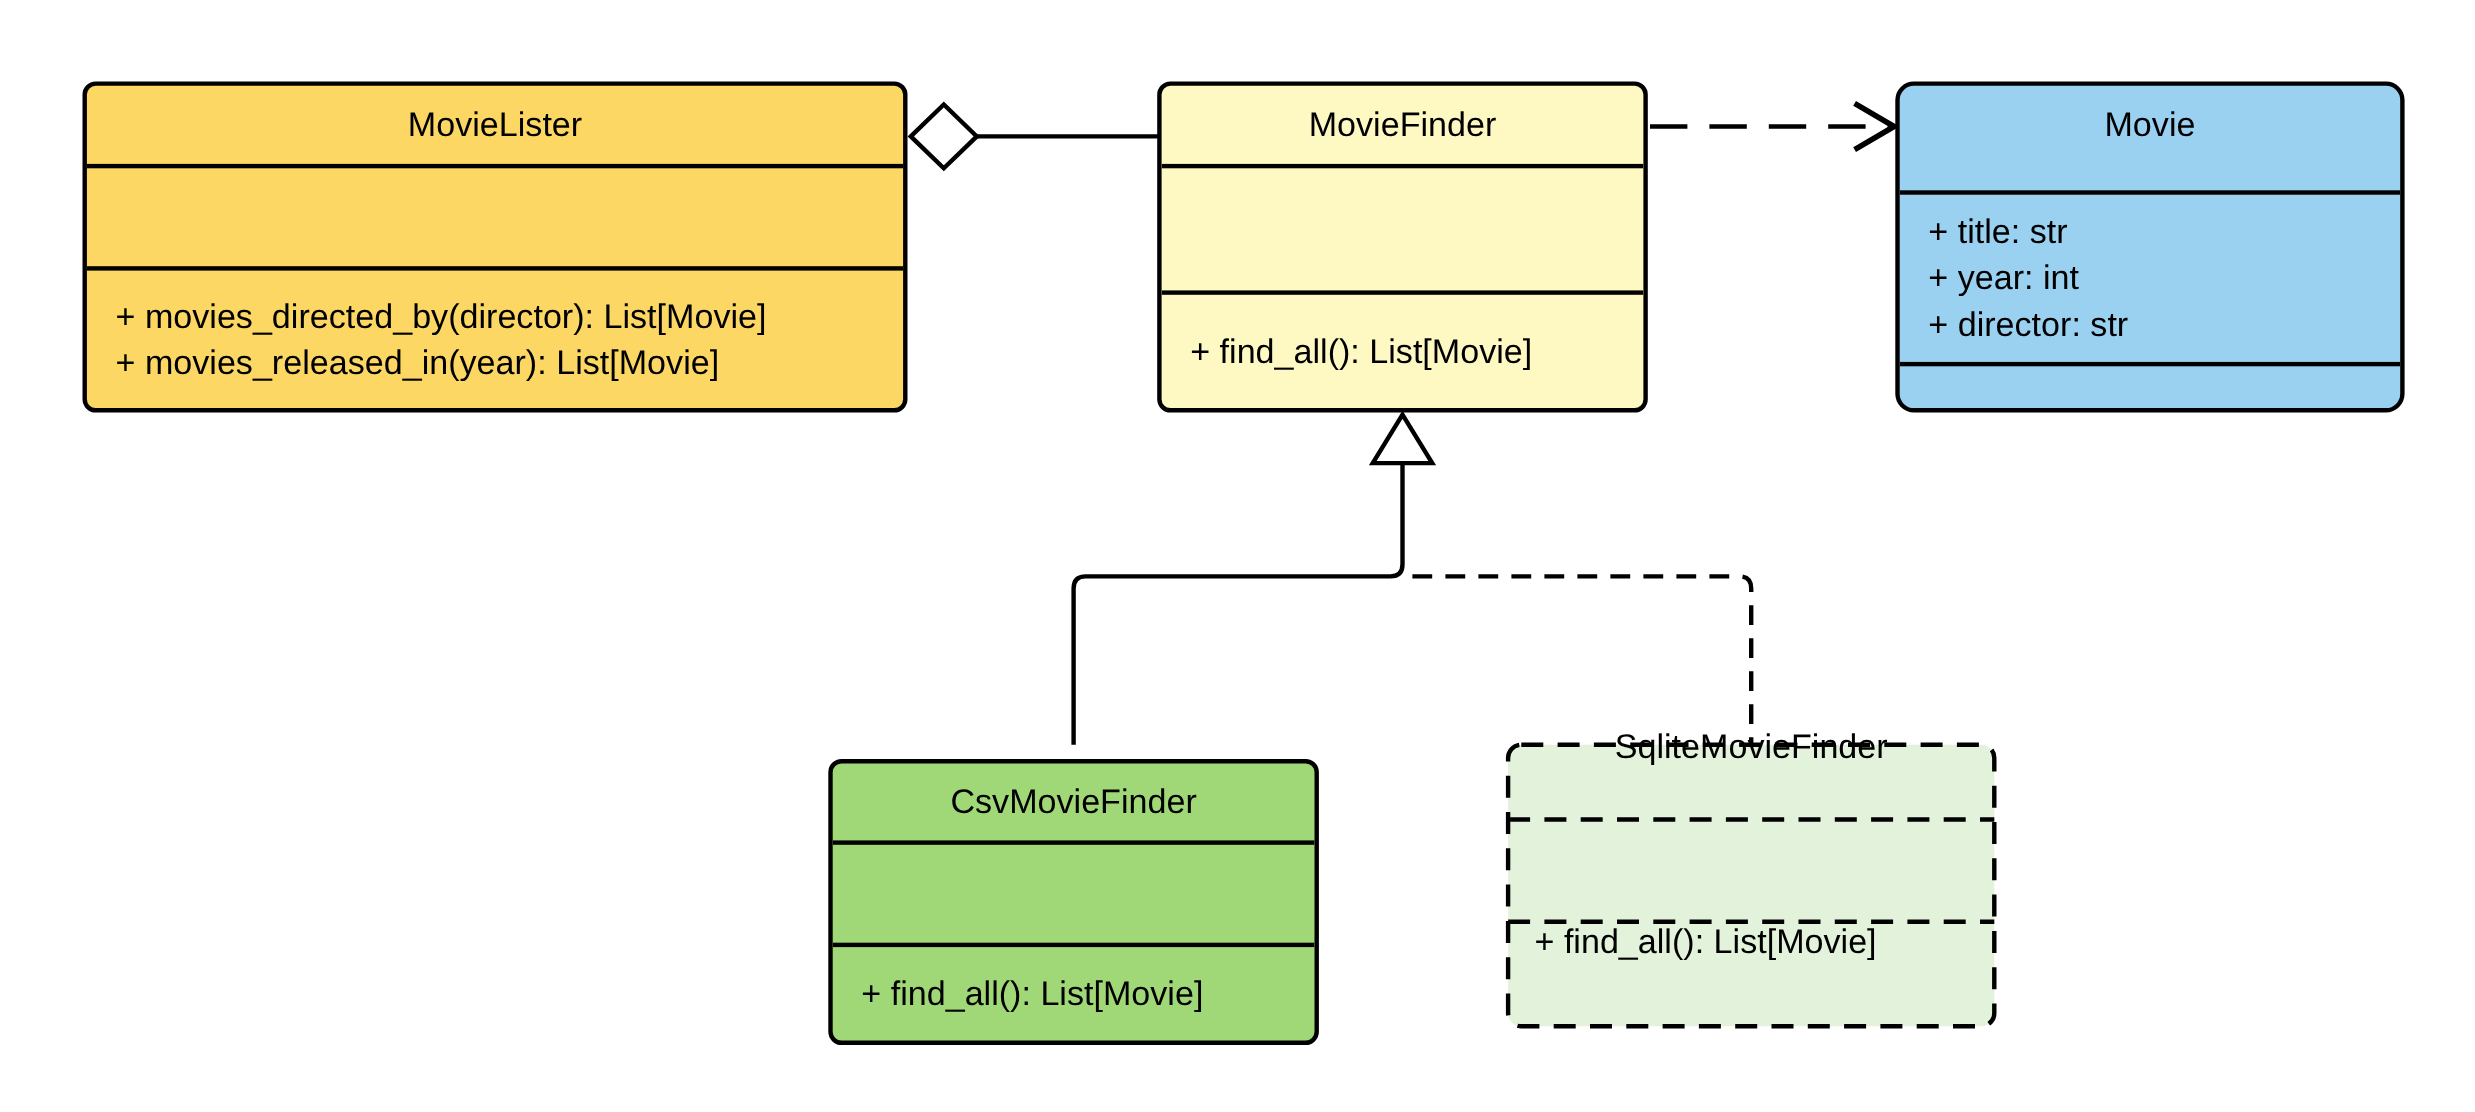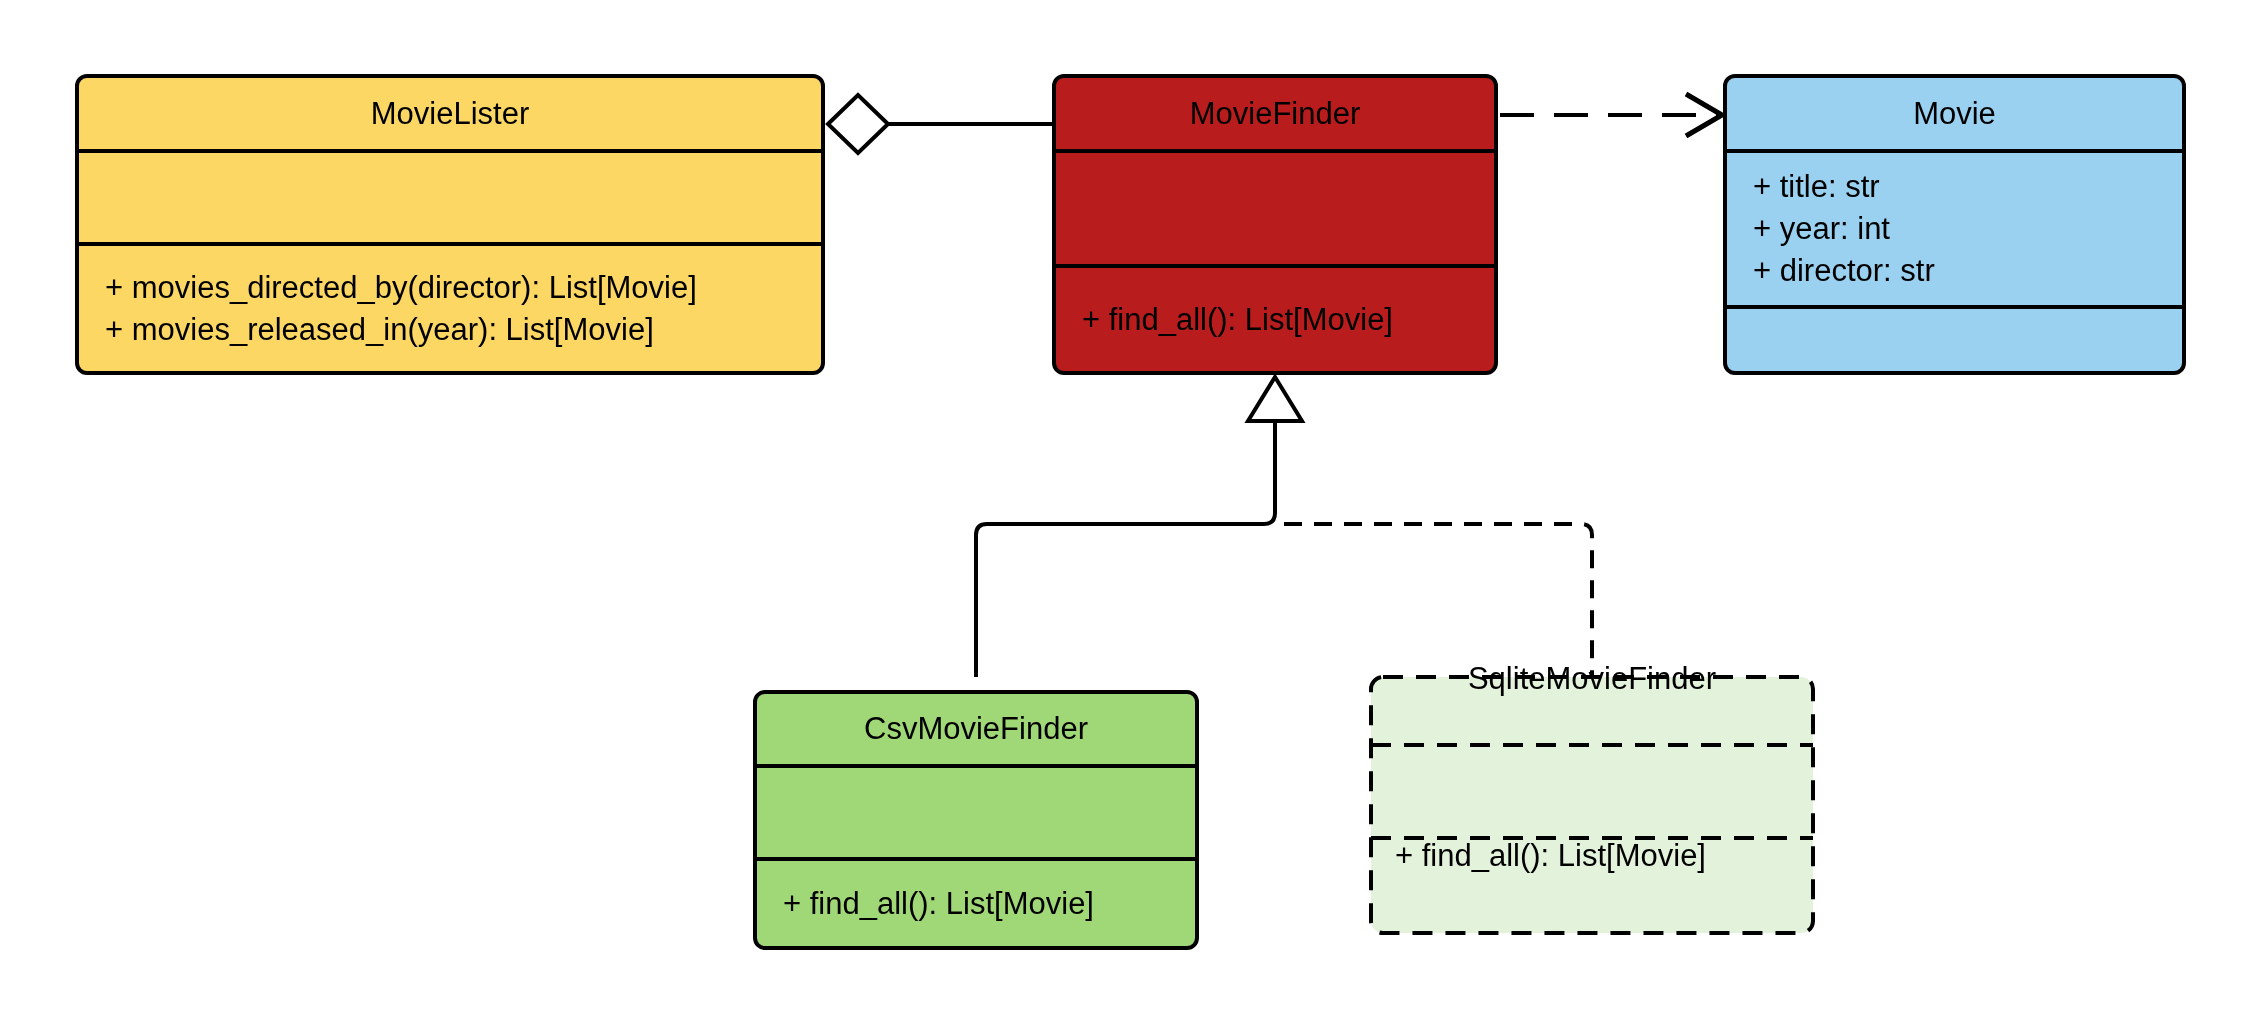--- a/index.html
+++ b/index.html
@@ -93,31 +93,31 @@
 
   <div class="cls" style="left: 75px; top: 74px; width: 750px; height: 301px; background-color: rgb(252, 215, 99);">
     <div class="sec title" style="height:71px;">MovieLister</div>
     <div class="sec" style="height:93px;"></div>
     <div class="sec grow">
       <div class="member">+ movies_directed_by(director): List[Movie]</div>
       <div class="member">+ movies_released_in(year): List[Movie]</div>
     </div>
   </div>
 
-  <div class="cls" style="left: 1052px; top: 74px; width: 446px; height: 301px; background-color: #b91c1c;">
+  <div class="cls" style="left: 1052px; top: 74px; width: 446px; height: 301px; background-color: #fef9c3;">
     <div class="sec title" style="height:71px;">MovieFinder</div>
     <div class="sec" style="height:115px;"></div>
     <div class="sec grow">
       <div class="member">+ find_all(): List[Movie]</div>
     </div>
   </div>
 
-  <div class="cls" style="left: 1723px; top: 74px; width: 463px; height: 301px; background-color: rgb(154, 209, 240);">
+  <div class="cls" style="left: 1723px; top: 74px; width: 463px; height: 301px; background-color: rgb(154, 209, 240); border-radius: 17px;">
     <div class="sec title" style="height:71px;">Movie</div>
-    <div class="sec" style="height:156px;">
+    <div class="sec" style="height:156px;margin-top:24px;">
       <div class="member">+ title: str</div>
       <div class="member">+ year: int</div>
       <div class="member">+ director: str</div>
     </div>
     <div class="sec grow"></div>
   </div>
 
   <div class="cls" style="left: 753px; top: 690px; width: 446px; height: 260px; background-color: rgb(160, 216, 119);">
     <div class="sec title" style="height:70px;">CsvMovieFinder</div>
     <div class="sec" style="height:93px;"></div>

